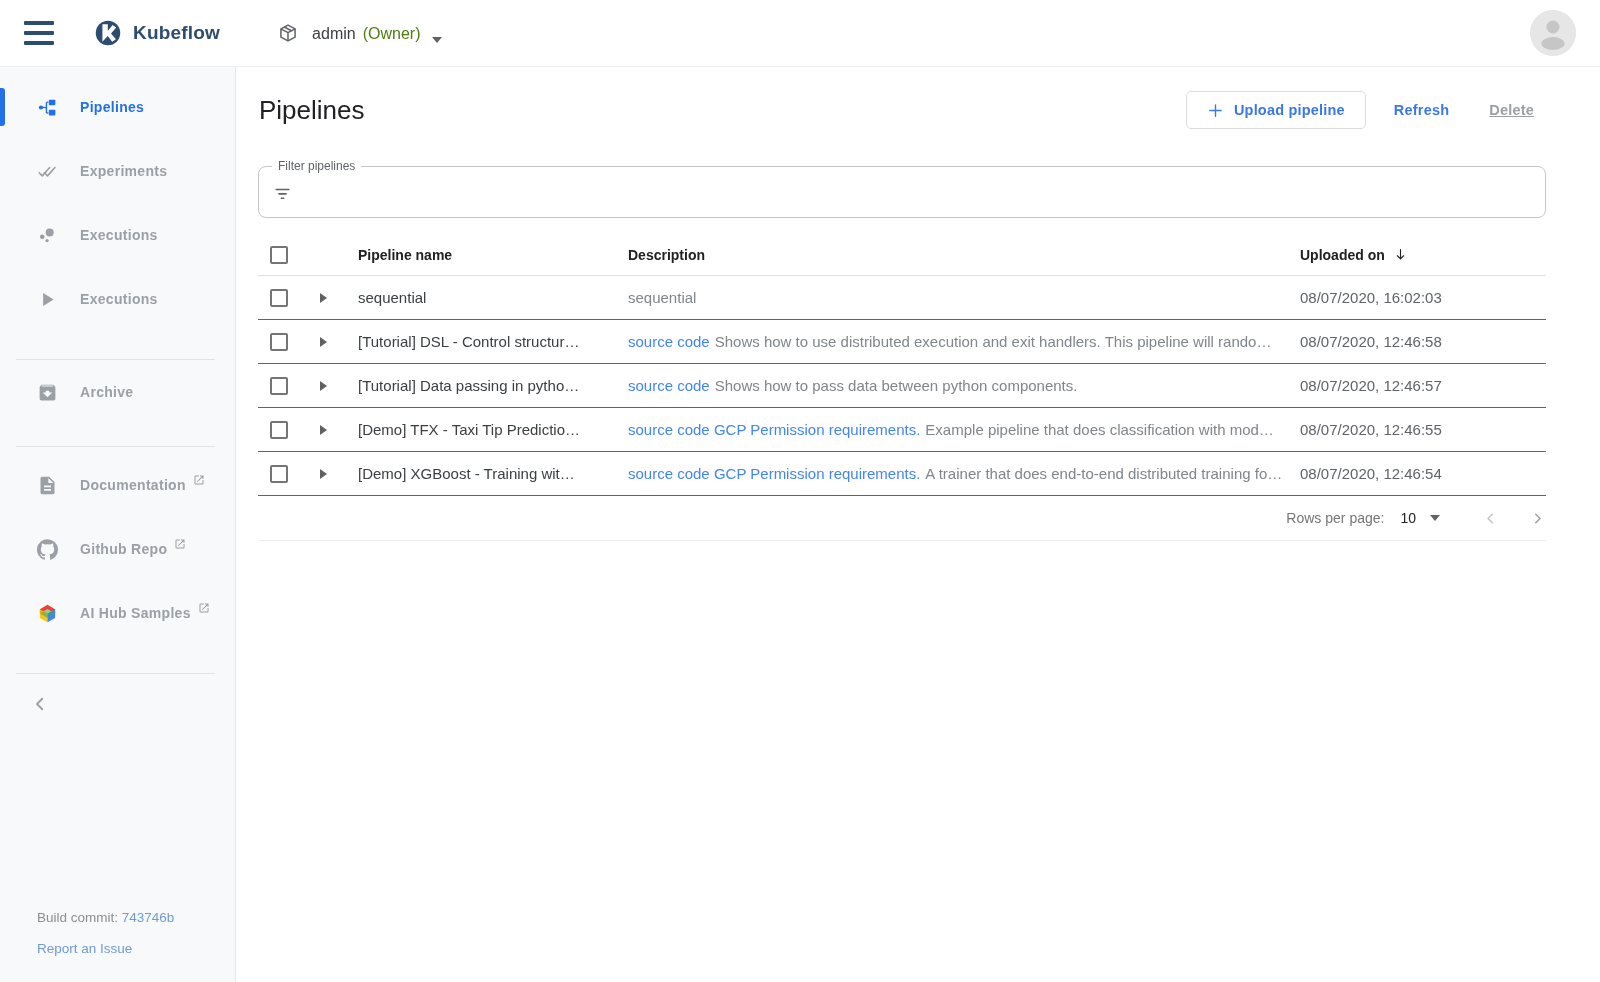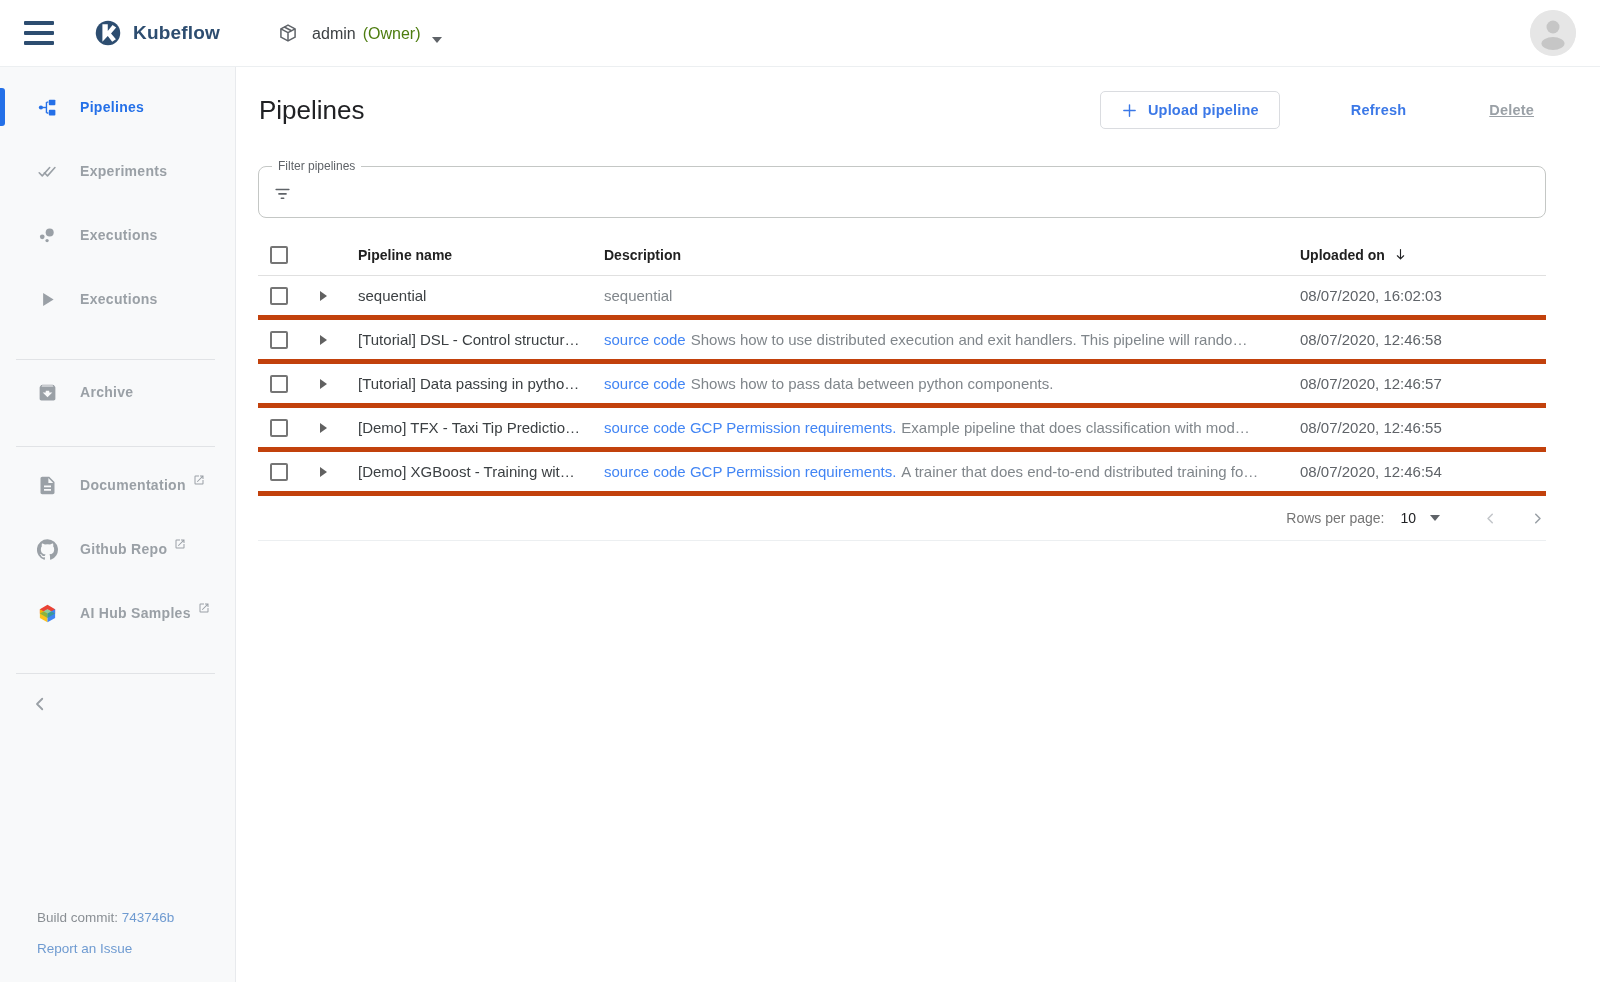--- a/index.html
+++ b/index.html
@@ -58,21 +58,21 @@
   .collapse { margin: 16px 0 0 26px; width: 28px; height: 28px; display: flex;
     align-items: center; justify-content: center; cursor: pointer; color: #9aa0a6; }
   .collapse svg { width: 18px; height: 18px; }
   .sidebar-footer { position: absolute; left: 37px; bottom: 26px; font-size: 13.5px; color: #8a8f94; }
   .sidebar-footer a { color: #6f9bd1; text-decoration: none; cursor: pointer; }
   .report-link { display: inline-block; margin-top: 16px; }
   
   .main { margin-left: 236px; padding-top: 67px; }
   .page-header { display: flex; align-items: center; padding: 24px 56px 0 23px; }
   .page-title { font-size: 26px; font-weight: 400; color: #202124; }
-  .actions { margin-left: auto; display: flex; align-items: center; gap: 43px; }
+  .actions { margin-left: auto; display: flex; align-items: center; }
   button { font-family: "Liberation Sans", sans-serif; background: none; border: none; cursor: pointer; }
   .upload-btn {
     display: flex; align-items: center; gap: 10px; background: #fff;
     border: 1px solid #dadce0; border-radius: 5px; padding: 0 20px; height: 38px;
     color: #3b78e7; font-size: 14.5px; font-weight: bold; letter-spacing: 0.2px;
   }
   .upload-btn svg { width: 17px; height: 17px; display: block; }
   .text-btn { font-size: 14.5px; font-weight: bold; letter-spacing: 0.2px; padding: 8px 10px; }
   .refresh { color: #3b78e7; margin-left: 18px; }
   .delete { color: #9aa0a6; margin-left: 20px; cursor: default; text-decoration: underline; }
@@ -87,24 +87,24 @@
   .filter-icon { position: absolute; left: 14px; top: 17px; color: #5f6368; }
   .filter-icon svg { width: 19px; height: 19px; display: block; }
   .filter-box input { position: absolute; left: 44px; right: 12px; top: 6px; bottom: 6px;
     width: calc(100% - 56px); border: none; outline: none; font-size: 15px;
     font-family: "Liberation Sans", sans-serif; color: #3c4043; background: transparent; }
   
   .table { margin-top: 16px; }
   .thead, .trow { display: flex; align-items: center; }
   .thead { height: 42px; border-bottom: 1px solid #e0e0e0; }
   .th { font-size: 14px; font-weight: bold; color: #212121; }
-  .trow { height: 44px; border-bottom: 5px solid #c2410c; font-size: 15px; }
+  .trow { height: 44px; border-bottom: 1px solid #c2410c; font-size: 15px; }
   .col-check { width: 48px; padding-left: 12px; display: flex; align-items: center; }
   .col-expand { width: 52px; padding-left: 10px; display: flex; align-items: center; }
-  .col-name { width: 246px; white-space: nowrap; overflow: hidden; }
+  .col-name { width: 270px; white-space: nowrap; overflow: hidden; }
   .col-desc { flex: 1; white-space: nowrap; overflow: hidden; padding-right: 16px; }
   .col-date { width: 246px; white-space: nowrap; display: flex; align-items: center; }
   .checkbox { width: 18px; height: 18px; border: 2px solid #757575; border-radius: 2px;
     background: #fff; cursor: pointer; display: inline-block; }
   .expander { width: 0; height: 0; border-top: 5px solid transparent; border-bottom: 5px solid transparent;
     border-left: 7px solid #616161; cursor: pointer; display: inline-block; margin-left: 4px; }
   .cell-name { color: #3c4043; }
   .desc-link { color: #4285f4; cursor: pointer; }
   .desc-link:not(:empty) { margin-right: 5px; }
   .desc-text { color: #80868b; }

